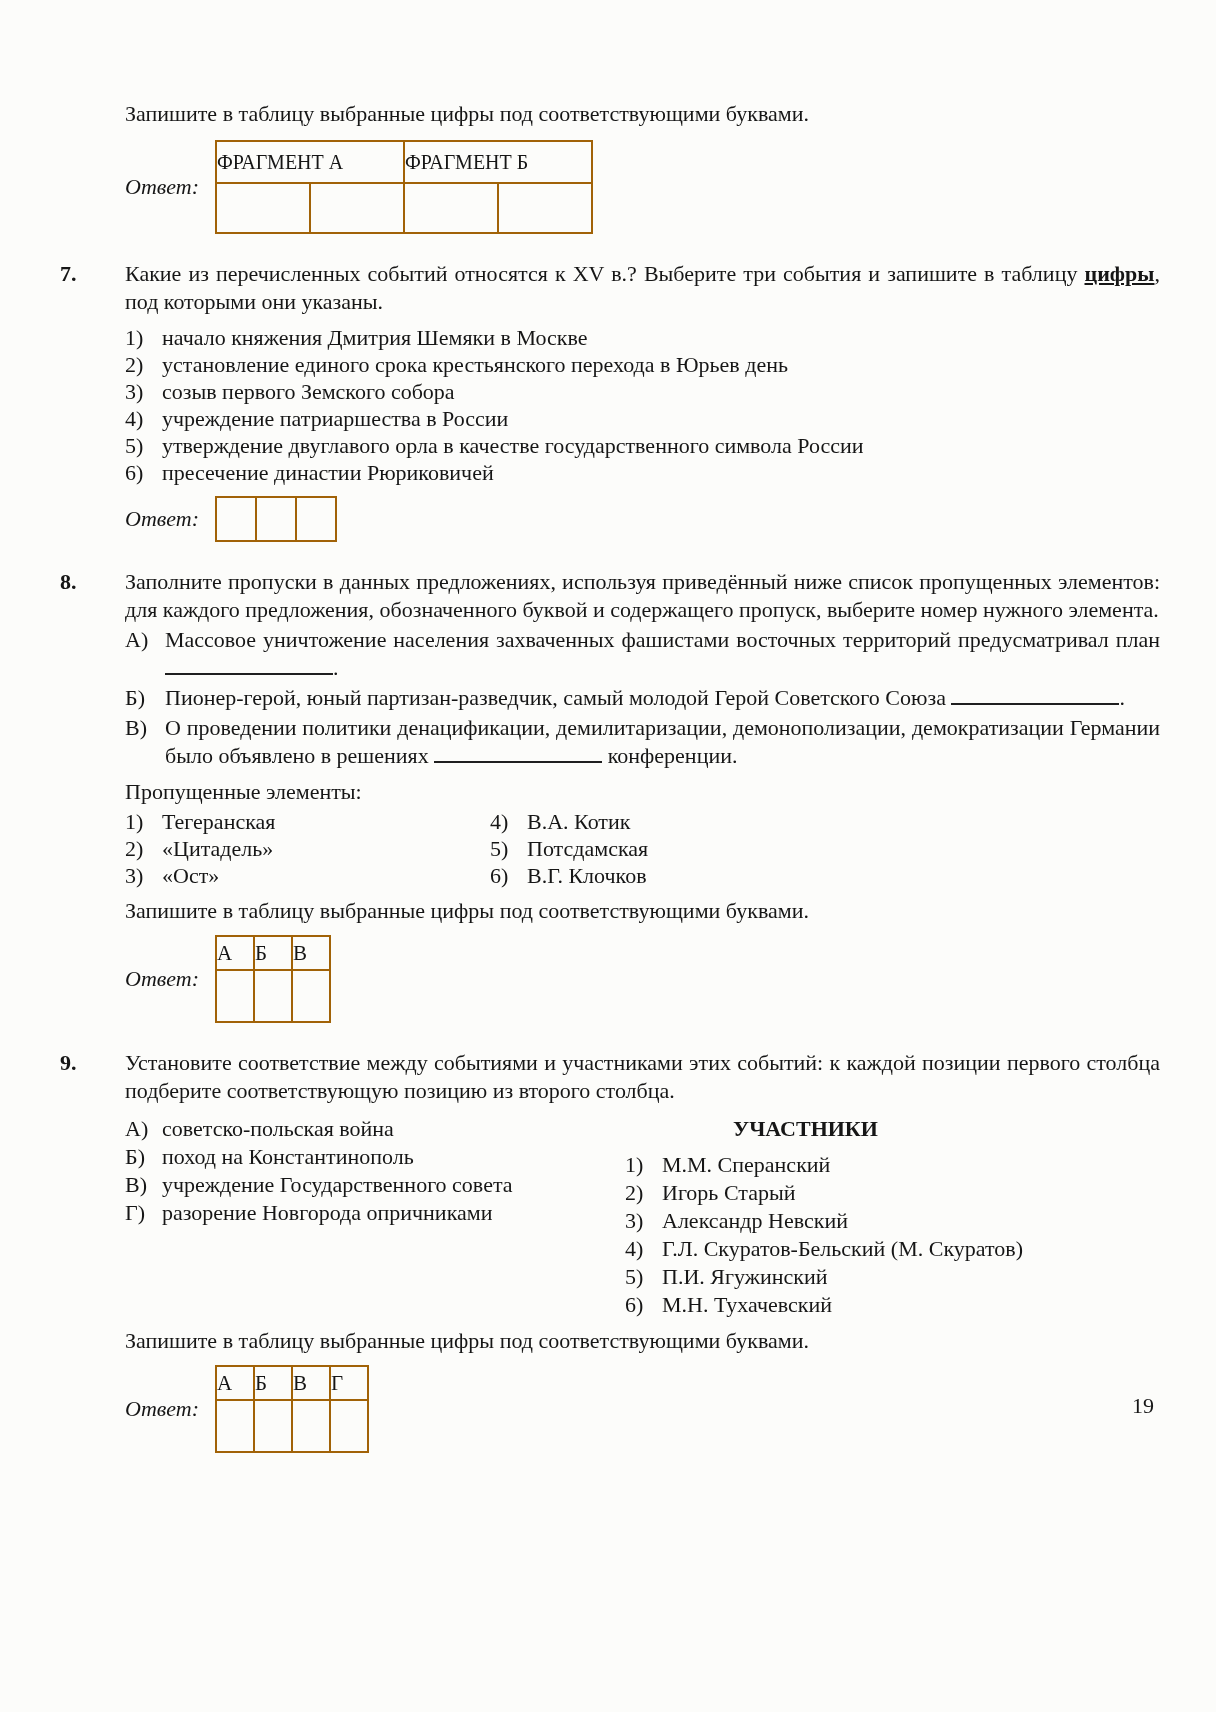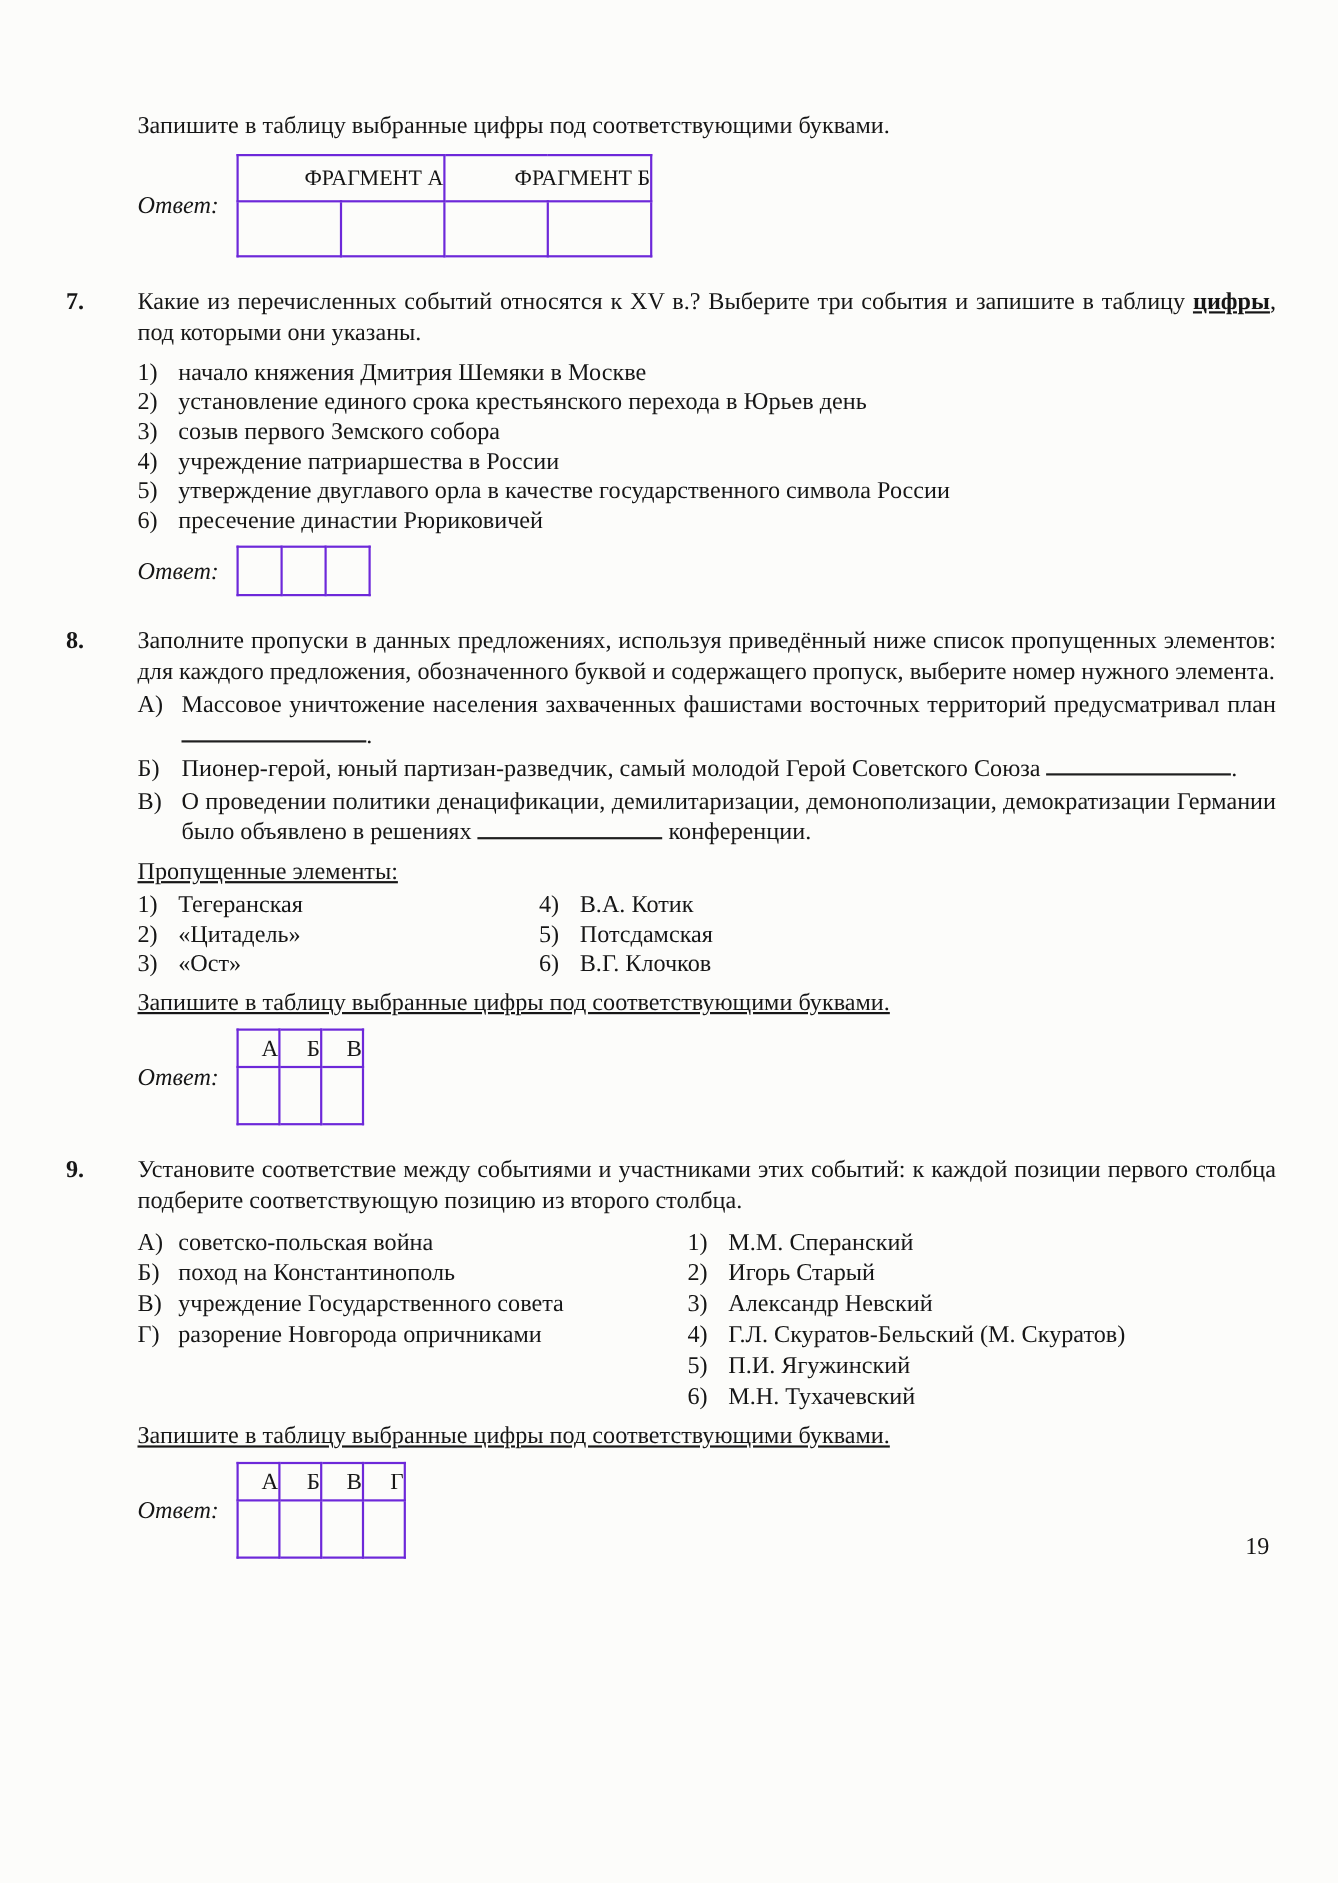--- a/index.html
+++ b/index.html
@@ -12,35 +12,35 @@
     font-size: 22px;
     line-height: 28px;
     color: #161616;
     position: relative;
     overflow: hidden;
   }
   .page { position: absolute; inset: 0; padding: 100px 56px 0 60px; }
 
   .indent { margin-left: 65px; }
   .instr { margin: 0 0 12px 0; }
-  p.plain { margin: 8px 0 0 0; text-decoration: underline; }
+  p.plain { margin: 8px 0 0 0; }
   .jtext { text-align: justify; margin: 0; }
 
   .question { display: flex; margin-top: 26px; }
   .qnum { width: 65px; flex: none; font-weight: bold; }
   .qbody { flex: 1; min-width: 0; }
 
   .answer-row { display: flex; align-items: center; margin-top: 10px; }
   .answer-label { font-style: italic; width: 90px; flex: none; }
 
   table.ans-table { border-collapse: collapse; background: #fcfcfa; }
   table.ans-table th, table.ans-table td {
-    border: 2px solid #6d28d9;
+    border: 2px solid #a16207;
     padding: 0;
-    text-align: right;
+    text-align: left;
     vertical-align: middle;
     font-weight: normal;
   }
   .fragment-table th { font-weight: bold; font-size: 20px; height: 42px; padding: 0 16px; min-width: 188px; }
   .fragment-table td { width: 94px; height: 50px; }
   .q7-table td { width: 40px; height: 44px; }
   .letters-table th { width: 38px; height: 34px; font-size: 21px; }
   .letters-table td.empty { height: 52px; }
 
   .opts { list-style: none; margin: 8px 0 0 0; padding: 0; }
@@ -241,20 +241,21 @@
           <div class="opt">
               <span class="opt-n">В)</span>
               <span class="opt-t">учреждение Государственного совета</span>
             </div>
           <div class="opt">
               <span class="opt-n">Г)</span>
               <span class="opt-t">разорение Новгорода опричниками</span>
             </div>
         </div>
         <div class="match-right">
+          <p class="col-header">УЧАСТНИКИ</p>
           <div class="opt">
               <span class="opt-n">1)</span>
               <span class="opt-t">М.М. Сперанский</span>
             </div>
           <div class="opt">
               <span class="opt-n">2)</span>
               <span class="opt-t">Игорь Старый</span>
             </div>
           <div class="opt">
               <span class="opt-n">3)</span>

